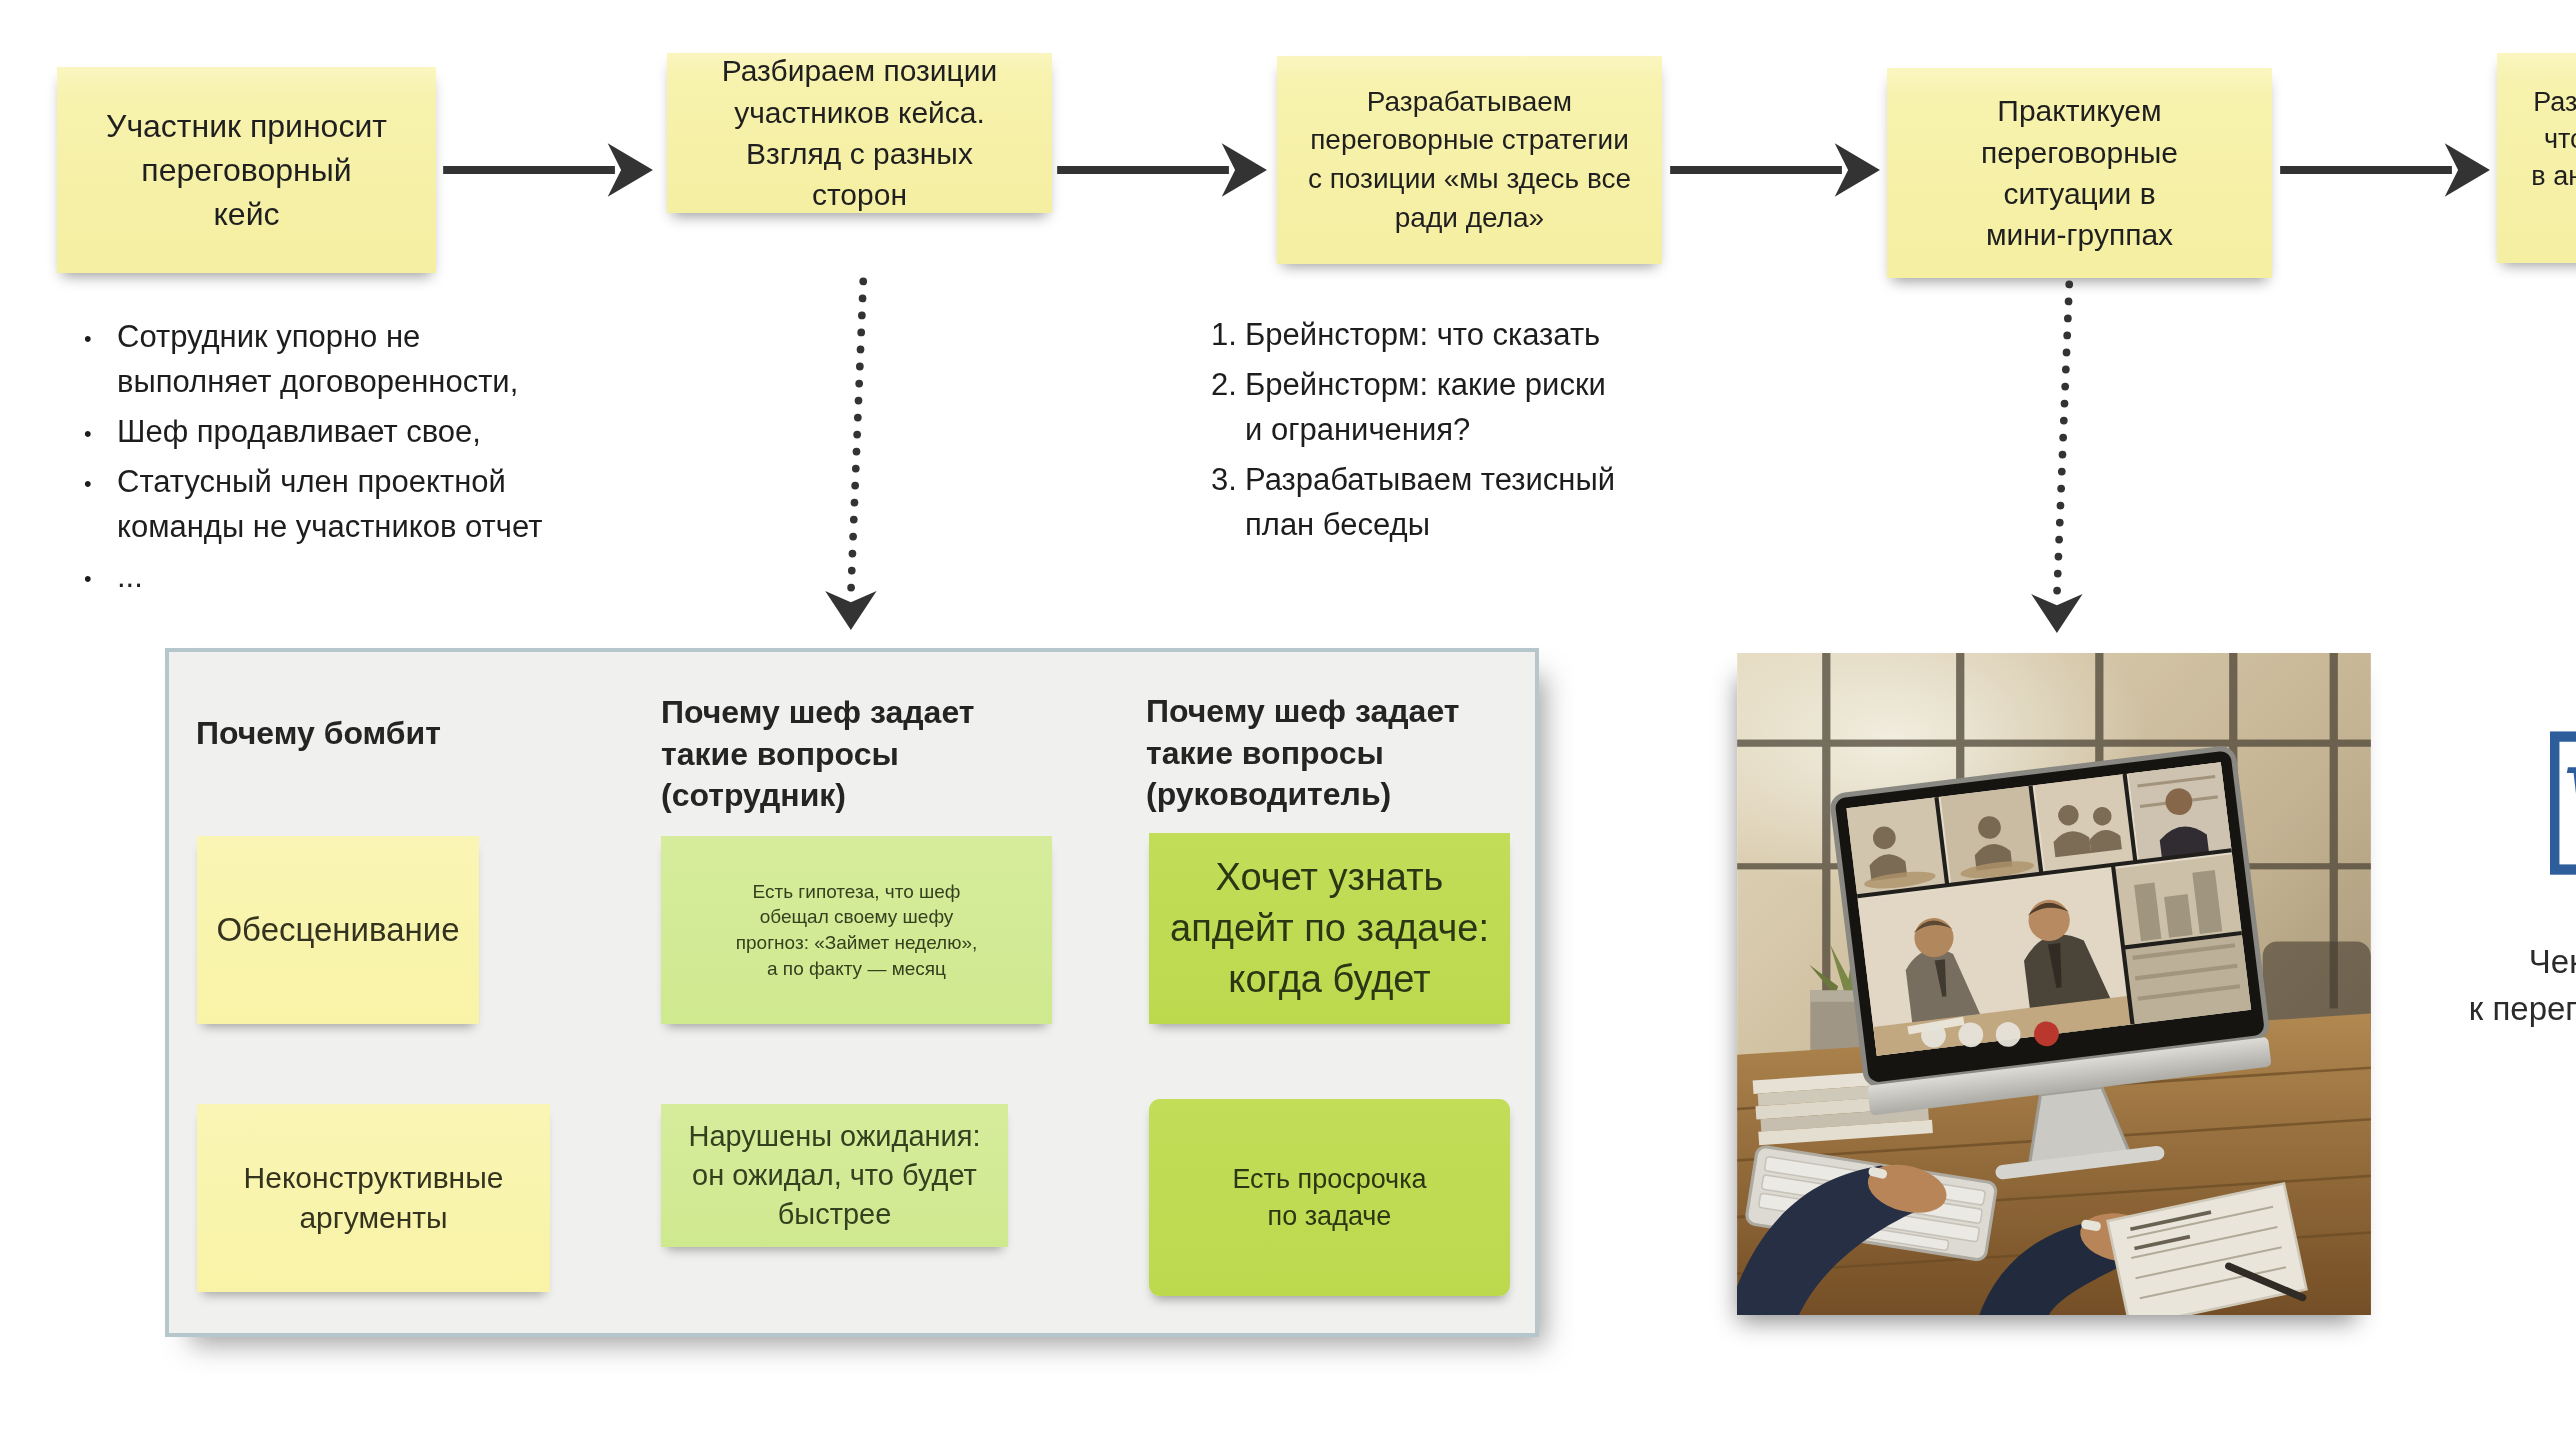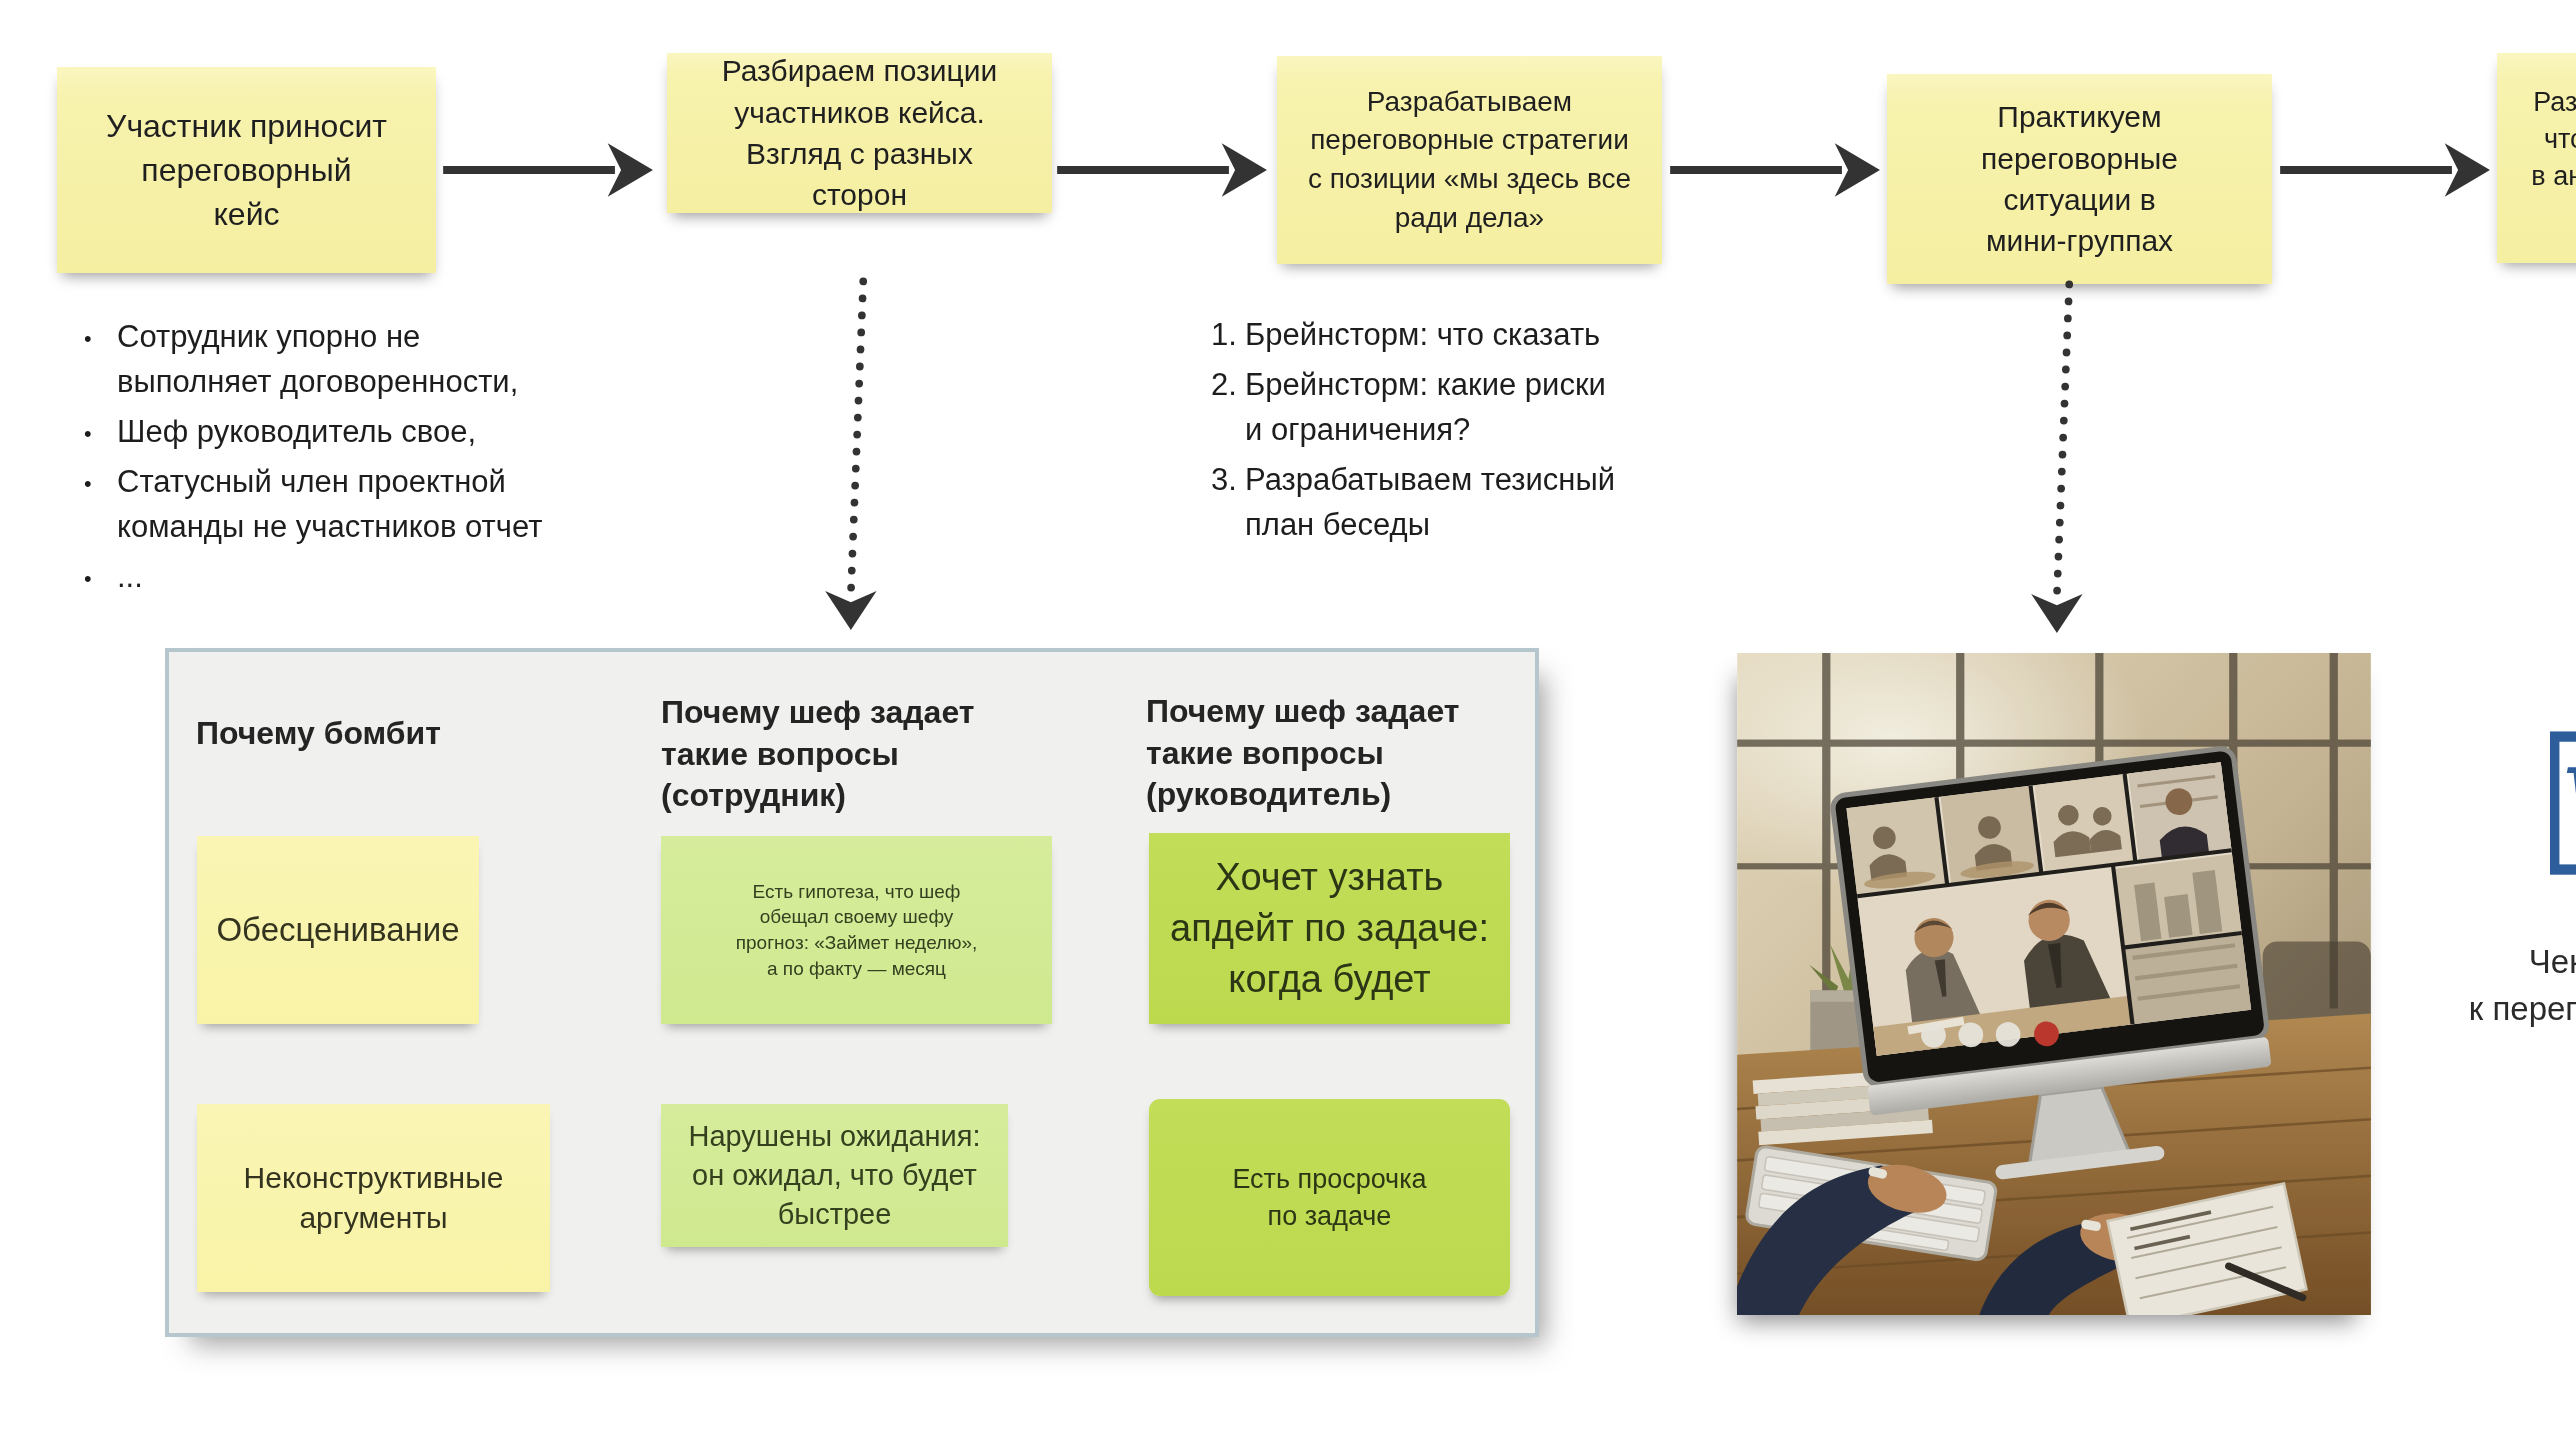--- a/index.html
+++ b/index.html
@@ -7,21 +7,21 @@
           font-family:"Liberation Sans","DejaVu Sans",sans-serif;color:#222;}
   .preline{white-space:pre-line;}
 
   
   .note{position:absolute;display:flex;align-items:center;justify-content:center;text-align:center;
         background:linear-gradient(180deg,#faf6c0 0%,#f7f2ad 14%,#f5efa2 100%);
         box-shadow:0 8.2px 13.4px -5.2px rgba(0,0,0,.40);line-height:1.38;color:#1f1f1f;padding:10.3px 14.4px;box-sizing:border-box;}
   .n1{left:57px;top:67px;width:379px;height:206px;font-size:32px;}
   .n2{left:667px;top:53px;width:385px;height:160px;font-size:30px;}
   .n3{left:1277px;top:56px;width:385px;height:208px;font-size:28px;}
-  .n4{left:1887px;top:74px;width:385px;height:210px;font-size:30px;}
+  .n4{left:1887px;top:68px;width:385px;height:210px;font-size:30px;}
   .n5{left:2497px;top:53px;width:389px;height:210px;font-size:27px;}
 
   .arrow{position:absolute;width:216px;height:62px;}
   .a1{left:438px;top:139px;} .a2{left:1052px;top:139px;} .a3{left:1665px;top:139px;} .a4{left:2275px;top:139px;}
   .dotted{position:absolute;}
   .d1{left:819px;top:276px;width:72px;height:376px;}
   .d2{left:2025px;top:279px;width:72px;height:376px;}
 
   
   .list{position:absolute;font-size:31px;line-height:1.45;color:#1d1d1d;}
@@ -123,21 +123,21 @@
   </svg>
 
   <div class="list case-list">
     <div class="li">
       <span class="marker">•</span>
       <span class="preline">Сотрудник упорно не
 выполняет договоренности,</span>
     </div>
     <div class="li">
       <span class="marker">•</span>
-      <span class="preline">Шеф руководитель свое,</span>
+      <span class="preline">Шеф продавливает свое,</span>
     </div>
     <div class="li">
       <span class="marker">•</span>
       <span class="preline">Статусный член проектной
 команды не участников отчет</span>
     </div>
     <div class="li">
       <span class="marker">•</span>
       <span class="preline">...</span>
     </div>

